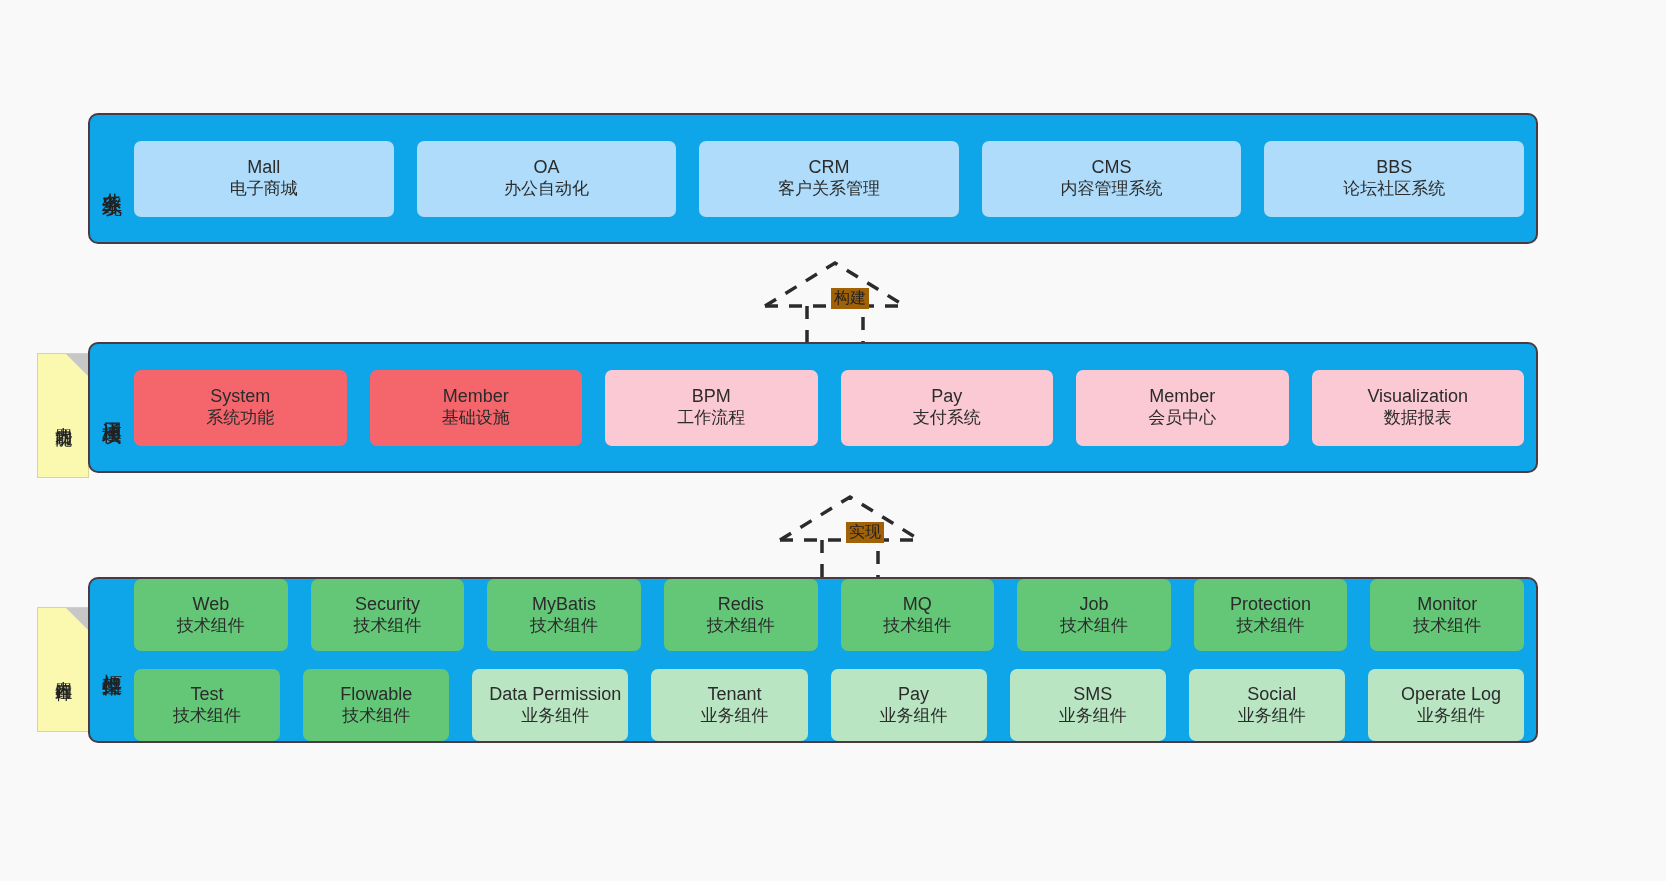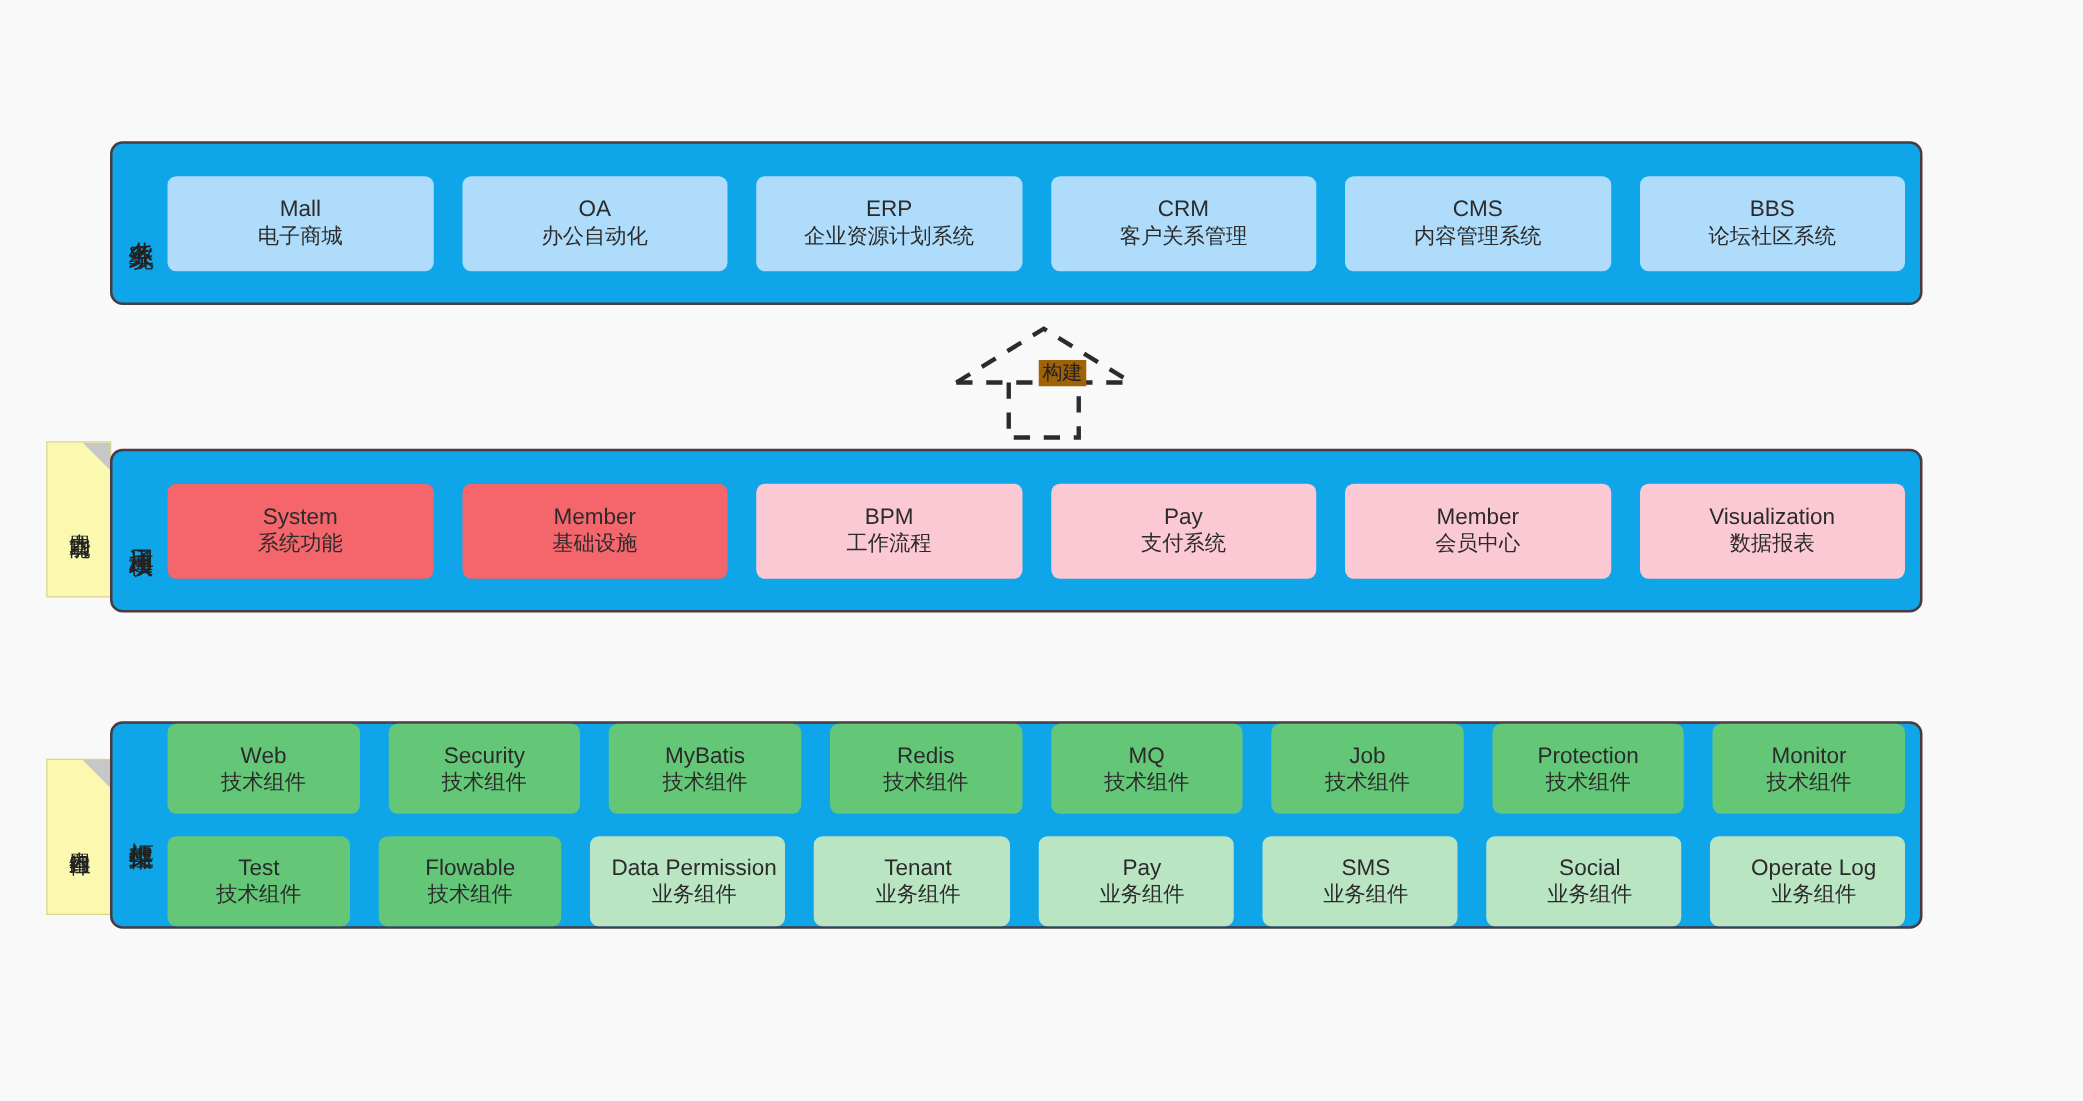--- a/index.html
+++ b/index.html
@@ -85,21 +85,21 @@
   .card.green       { background: #63c777; }
   .card.green-light { background: #b9e5c2; padding-left: 16px; }
 
   
   #layer-business {
     left: 88px; top: 113px; width: 1450px; height: 131px;
   }
   #layer-business .row { height: 76px; }
 
   #layer-common {
-    left: 88px; top: 359px; width: 1450px; height: 131px;
+    left: 88px; top: 342px; width: 1450px; height: 131px;
   }
   #layer-common .row { height: 76px; }
 
   #layer-framework {
     left: 88px; top: 577px; width: 1450px; height: 166px;
   }
   #layer-framework .row { height: 78px; }
 
   
   .note {
@@ -162,24 +162,20 @@
       <div class="row">
         <div class="card blue">
           <span class="en">Mall</span>
           <span class="cn">电子商城</span>
         </div>
         <div class="card blue">
           <span class="en">OA</span>
           <span class="cn">办公自动化</span>
         </div>
         <div class="card blue">
-          <span class="en">ERP</span>
-          <span class="cn">企业资源计划系统</span>
-        </div>
-        <div class="card blue">
           <span class="en">CRM</span>
           <span class="cn">客户关系管理</span>
         </div>
         <div class="card blue">
           <span class="en">CMS</span>
           <span class="cn">内容管理系统</span>
         </div>
         <div class="card blue">
           <span class="en">BBS</span>
           <span class="cn">论坛社区系统</span>
@@ -227,20 +223,28 @@
           <span class="cn">会员中心</span>
         </div>
         <div class="card pink">
           <span class="en">Visualization</span>
           <span class="cn">数据报表</span>
         </div>
       </div>
     </div>
   </div>
 
+  <div class="connector" id="connector-implement">
+    <svg width="180" height="100" viewBox="0 0 180 100">
+      <path d="M 5 48 L 75 5 L 145 48" fill="none" stroke="#2b2b2b" stroke-width="3.5" stroke-dasharray="13 11" stroke-linecap="butt"></path>
+      <path d="M 5 48 L 145 48" fill="none" stroke="#2b2b2b" stroke-width="3.5" stroke-dasharray="13 11"></path>
+      <path d="M 47 48 L 47 92 L 103 92 L 103 48" fill="none" stroke="#2b2b2b" stroke-width="3.5" stroke-dasharray="13 11"></path>
+    </svg>
+    <span class="conn-label">实现</span>
+  </div>
 
   <div class="note" id="note-framework">
     <span class="note-text">内置组件</span>
     <span class="note-fold"></span>
   </div>
 
   <div class="layer" id="layer-framework">
     <div class="layer-title">框架组件</div>
     <div class="layer-body">
 

